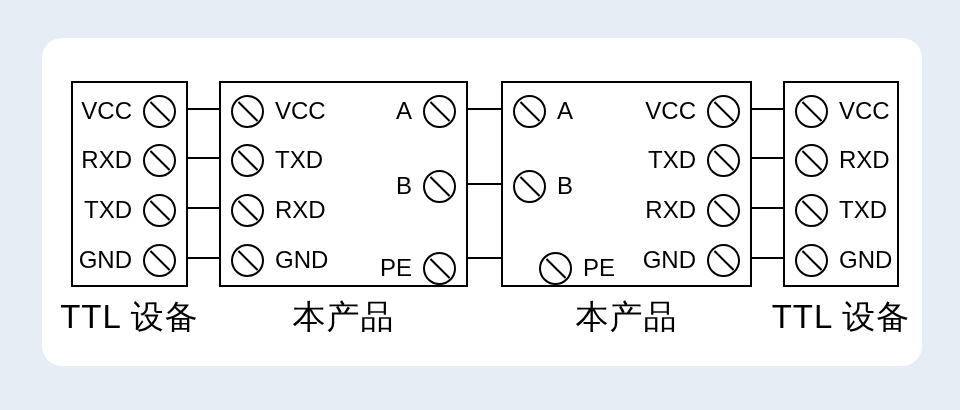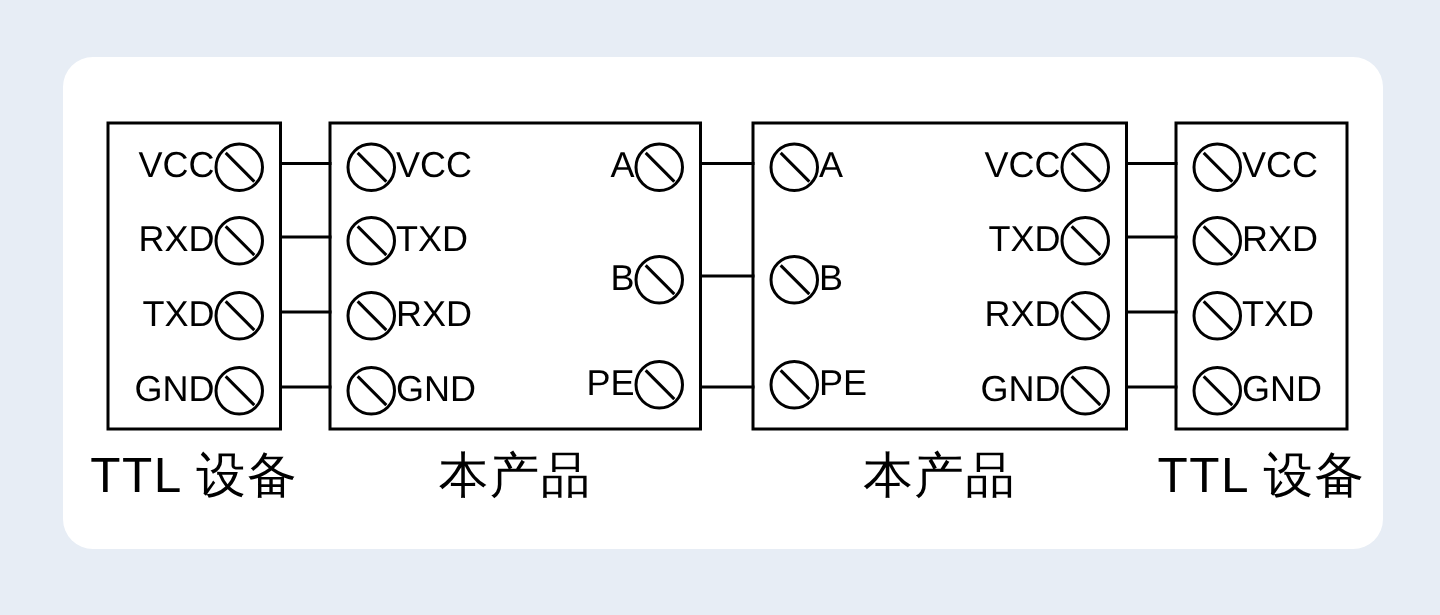--- a/index.html
+++ b/index.html
@@ -31,30 +31,31 @@
   .box-ttl-left      { left: 29px;  width: 117px; }
   .box-product-left  { left: 177px; width: 249px; }
   .box-product-right { left: 459px; width: 251px; }
   .box-ttl-right     { left: 741px; width: 116px; }
 
   .term {
     position: absolute;
     height: 34px;
     display: flex;
     align-items: center;
+    gap: 11px;
   }
   .term.at-left  { left: 10px; }
   .term.at-right { right: 10px; justify-content: flex-end; }
   .r1 { top: 11px; }
   .r2 { top: 60px; }
   .r3 { top: 110px; }
   .r4 { top: 160px; }
   .ra { top: 11px; }
   .rb { top: 86px; }
-  .rc { top: 156px; }
+  .rc { top: 168px; margin-left: 26px; }
 
   .tico {
     box-sizing: border-box;
     width: 33px; height: 33px;
     border: 2px solid #000;
     border-radius: 50%;
     position: relative;
     flex: 0 0 auto;
   }
   .tico::after {

